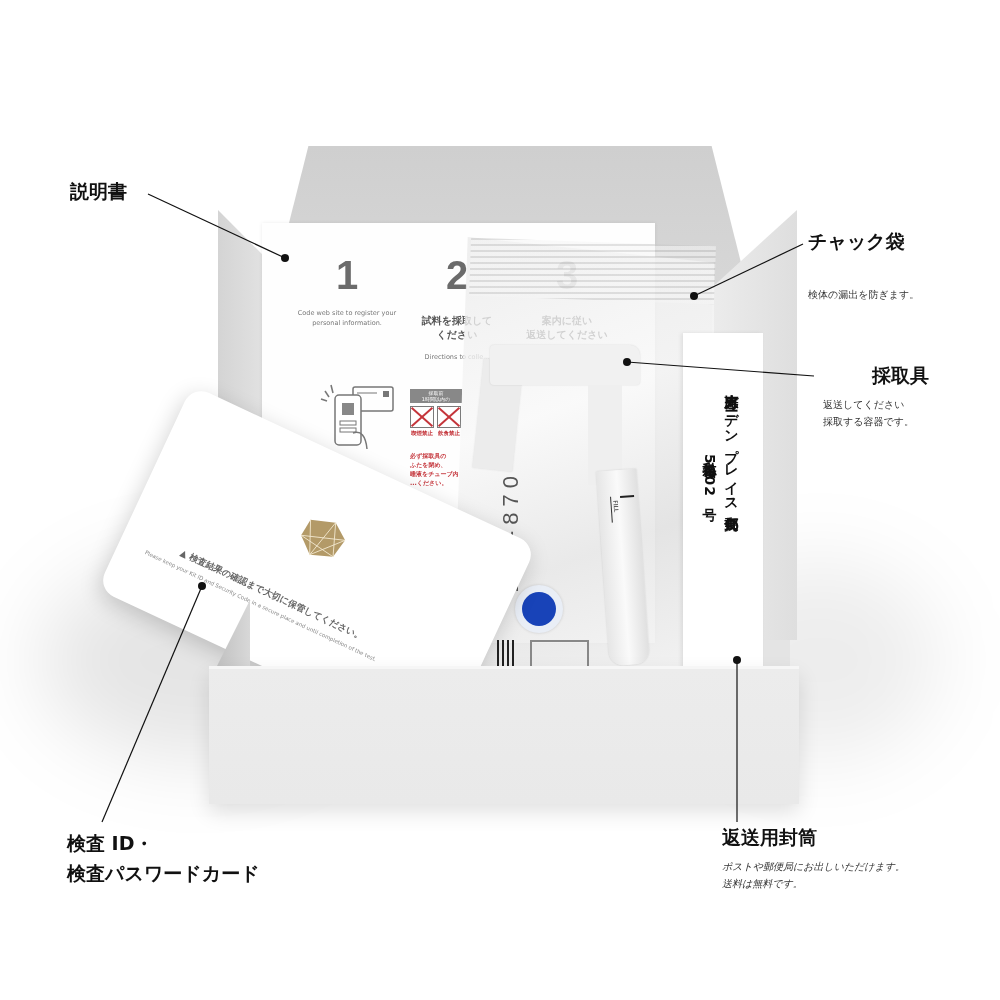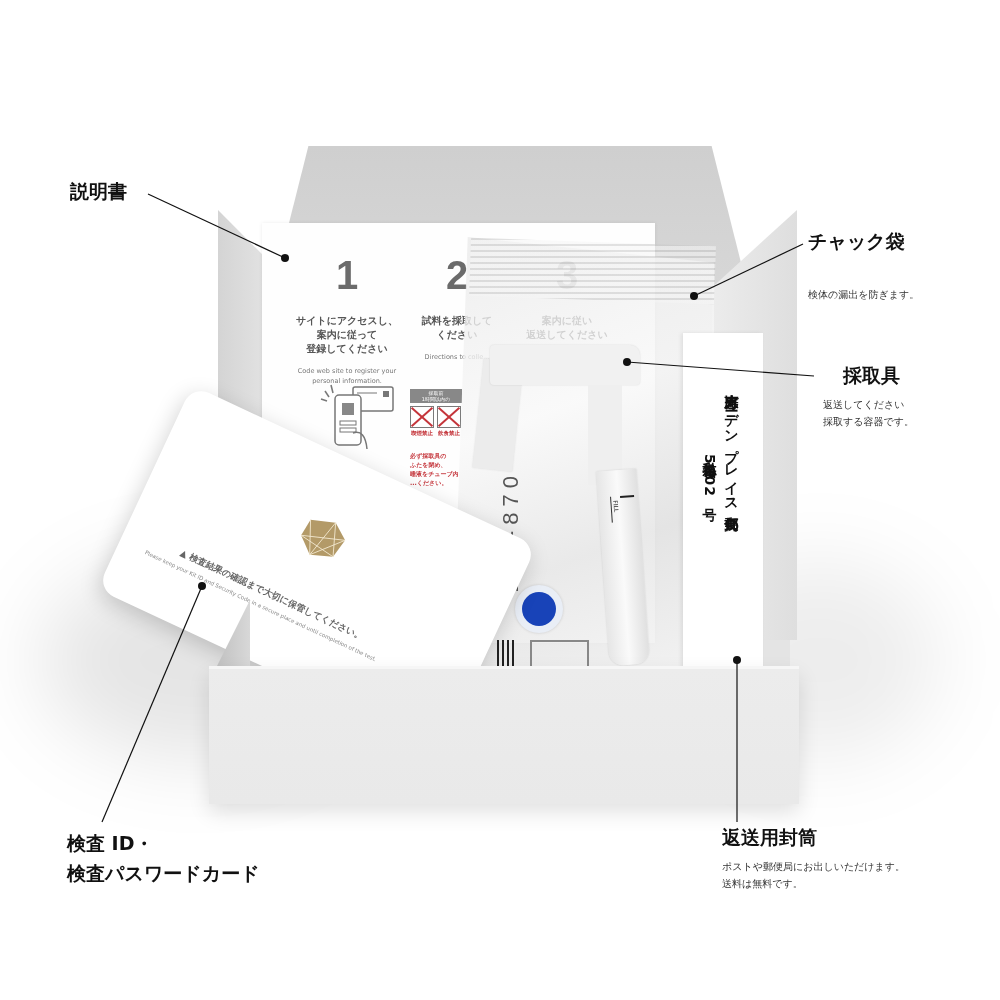--- a/index.html
+++ b/index.html
@@ -79,23 +79,20 @@
 <div class="shadow-blob" style="left:700px;top:560px;width:240px;height:200px;background:rgba(0,0,0,0.07);"></div>
 
 <div class="abs flap-back"></div>
 <div class="abs box-inner"></div>
 <div class="abs flap-left"></div>
 <div class="abs flap-right"></div>
 
 <div class="abs sheet">
   <div class="step" style="left:20px;">
     <span class="step-num">1</span>
-    <div class="step-title">サイトにアクセスし、
-案内に従って
-登録してください</div>
     <div class="step-en">Code web site to register your
 personal information.</div>
   </div>
   <div class="step" style="left:130px;">
     <span class="step-num">2</span>
     <div class="step-title">試料を採取して
 ください</div>
     <div class="step-en">Directions to colle...</div>
   </div>
   <div class="step" style="left:240px;">
@@ -185,22 +182,22 @@
   <circle cx="737" cy="660" r="4" fill="#111"></circle>
   <line x1="202" y1="586" x2="102" y2="822" stroke="#111" stroke-width="1.2"></line>
   <circle cx="202" cy="586" r="4" fill="#111"></circle>
 </svg>
 
 <div class="callout-title" style="left:70px;top:176px;">説明書</div>
 
 <div class="callout-title" style="left:808px;top:226px;text-align:right;">チャック袋</div>
 <div class="callout-desc" style="left:808px;top:262px;margin-top:24px;">検体の漏出を防ぎます。</div>
 
-<div class="callout-title" style="left:843px;top:360px;">採取具</div>
+<div class="callout-title" style="left:872px;top:360px;">採取具</div>
 <div class="callout-desc" style="left:823px;top:396px;">返送してください
 採取する容器です。</div>
 
 <div class="callout-title" style="left:722px;top:822px;">返送用封筒</div>
-<div class="callout-desc" style="left:722px;top:858px;">ポストや郵便局にお出しいただけます。
+<div class="callout-desc" style="left:722px;top:858px;font-style:italic;">ポストや郵便局にお出しいただけます。
 送料は無料です。</div>
 
 <div class="callout-title" style="left:67px;top:828px;">検査 ID・
 検査パスワードカード</div>
 
 </body></html>

